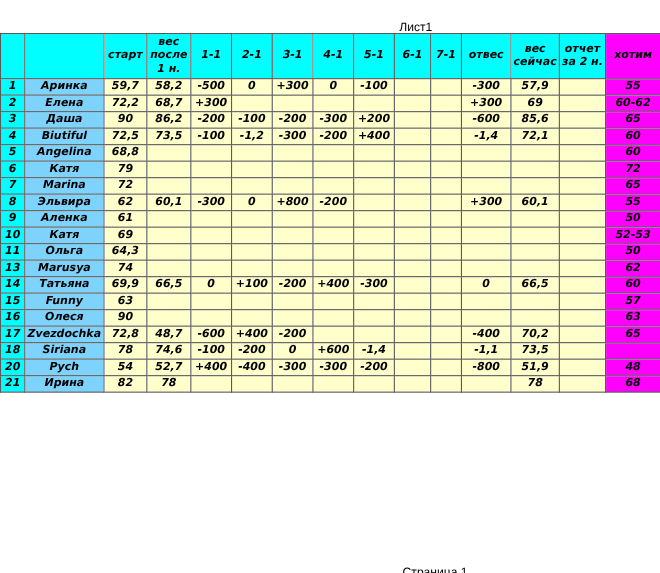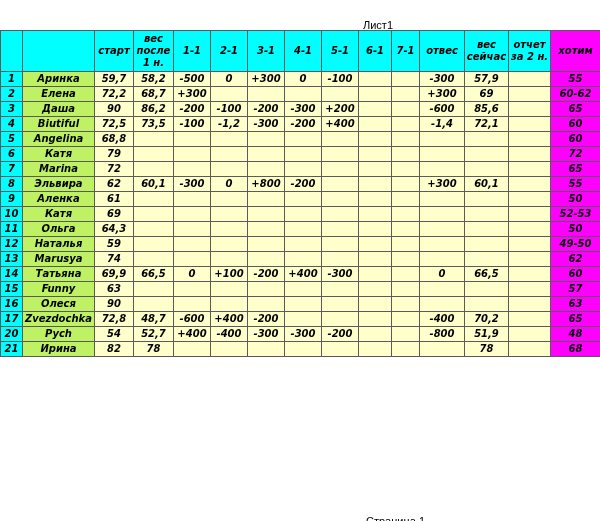--- a/index.html
+++ b/index.html
@@ -41,21 +41,21 @@
   }
   table.sheet thead th {
     height:40px;
     background:#00ffff;
     white-space:pre-line;
     line-height:12px;
   }
   table.sheet thead th.col-want { background:#ff00ff; }
   table.sheet tbody td { height:14px; line-height:14px; white-space:nowrap; }
   td.col-num  { background:#00ffff; }
-  td.col-name { background:#bef264;margin-top:40px; }
+  td.col-name { background:#7dd3fc;margin-top:40px; }
   td.col-data { background:#ffffcc; }
   td.col-want { background:#ff00ff;margin-left:15px; }
 </style>
 </head>
 <body>
 
 <div class="sheet-title">Лист1</div>
 
 <table class="sheet">
   <colgroup>
@@ -280,37 +280,20 @@
         <td class="col-data"></td>
         <td class="col-data"></td>
         <td class="col-data"></td>
         <td class="col-data"></td>
         <td class="col-data"></td>
         <td class="col-data"></td>
         <td class="col-data"></td>
         <td class="col-want">50</td>
       </tr>
       <tr>
-        <td class="col-num">12</td>
-        <td class="col-name">Наталья</td>
-        <td class="col-data">59</td>
-        <td class="col-data"></td>
-        <td class="col-data"></td>
-        <td class="col-data"></td>
-        <td class="col-data"></td>
-        <td class="col-data"></td>
-        <td class="col-data"></td>
-        <td class="col-data"></td>
-        <td class="col-data"></td>
-        <td class="col-data"></td>
-        <td class="col-data"></td>
-        <td class="col-data"></td>
-        <td class="col-want">49-50</td>
-      </tr>
-      <tr>
         <td class="col-num">13</td>
         <td class="col-name">Marusya</td>
         <td class="col-data">74</td>
         <td class="col-data"></td>
         <td class="col-data"></td>
         <td class="col-data"></td>
         <td class="col-data"></td>
         <td class="col-data"></td>
         <td class="col-data"></td>
         <td class="col-data"></td>
@@ -382,20 +365,37 @@
         <td class="col-data"></td>
         <td class="col-data"></td>
         <td class="col-data"></td>
         <td class="col-data"></td>
         <td class="col-data">-400</td>
         <td class="col-data">70,2</td>
         <td class="col-data"></td>
         <td class="col-want">65</td>
       </tr>
       <tr>
+        <td class="col-num">18</td>
+        <td class="col-name">Siriana</td>
+        <td class="col-data">78</td>
+        <td class="col-data">74,6</td>
+        <td class="col-data">-100</td>
+        <td class="col-data">-200</td>
+        <td class="col-data">0</td>
+        <td class="col-data">+600</td>
+        <td class="col-data">-1,4</td>
+        <td class="col-data"></td>
+        <td class="col-data"></td>
+        <td class="col-data">-1,1</td>
+        <td class="col-data">73,5</td>
+        <td class="col-data"></td>
+        <td class="col-want"></td>
+      </tr>
+      <tr>
         <td class="col-num">20</td>
         <td class="col-name">Pych</td>
         <td class="col-data">54</td>
         <td class="col-data">52,7</td>
         <td class="col-data">+400</td>
         <td class="col-data">-400</td>
         <td class="col-data">-300</td>
         <td class="col-data">-300</td>
         <td class="col-data">-200</td>
         <td class="col-data"></td>

